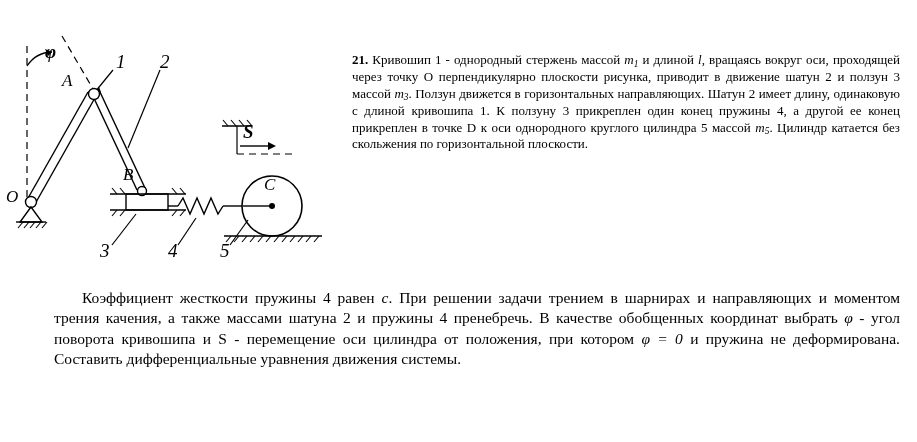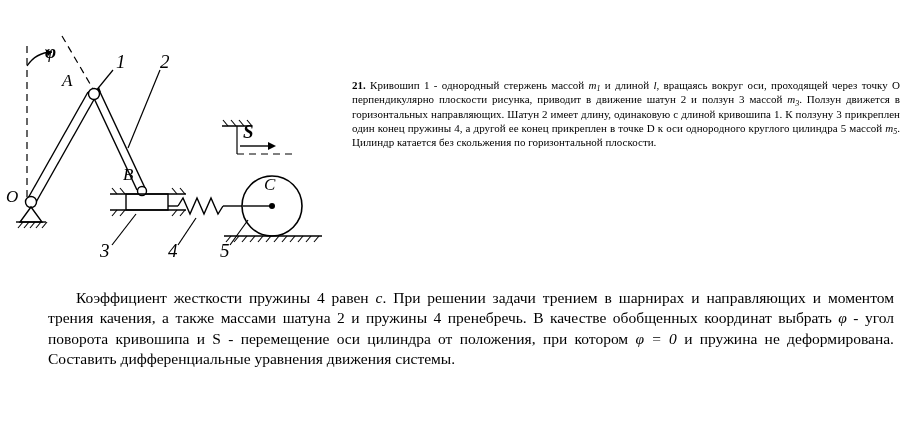--- a/index.html
+++ b/index.html
@@ -29,30 +29,29 @@
   }
   .figure svg {
     display: block;
   }
   .problem-text {
     position: absolute;
     left: 352px;
     top: 52px;
     width: 548px;
     text-align: justify;
-    font-size: 11px;
+    font-size: 13px;
     line-height: 1.30;
-    margin-top: 26px;
   }
   .problem-text .num {
     font-weight: bold;
   }
   .lower-text {
     position: absolute;
-    left: 48px;
+    left: 54px;
     top: 288px;
     width: 846px;
     text-align: justify;
     font-size: 15.5px;
     line-height: 1.32;
   }
   .lower-text .indent {
     display: inline-block;
     width: 28px;
   }

